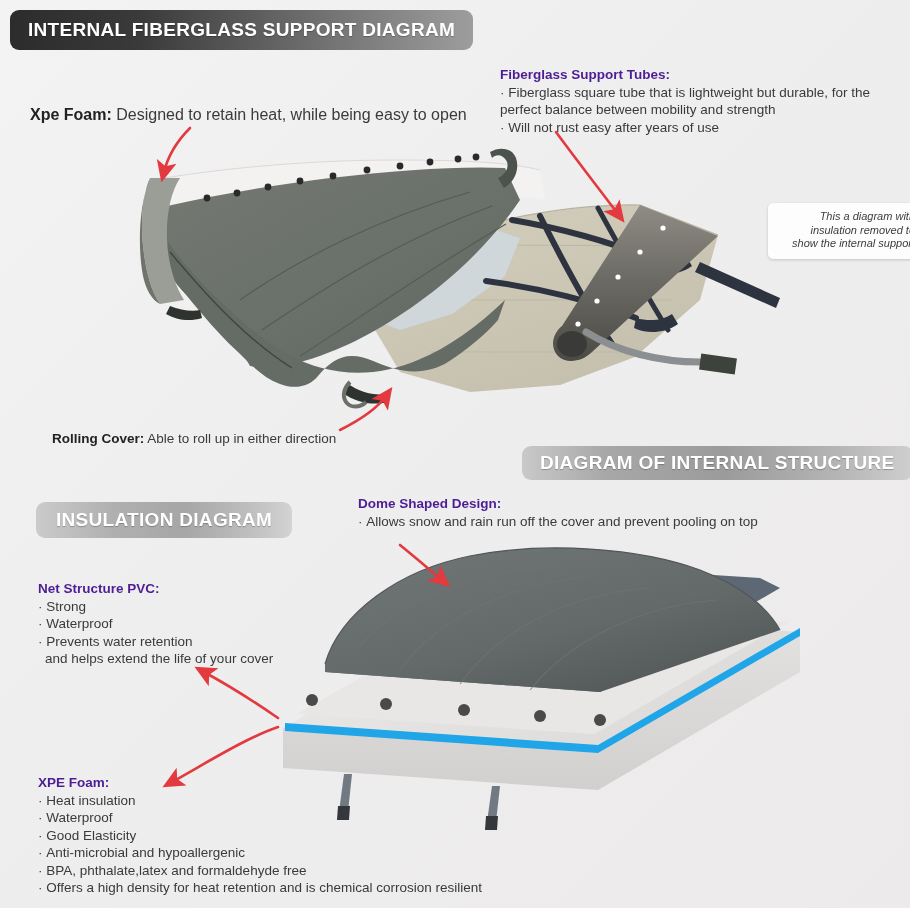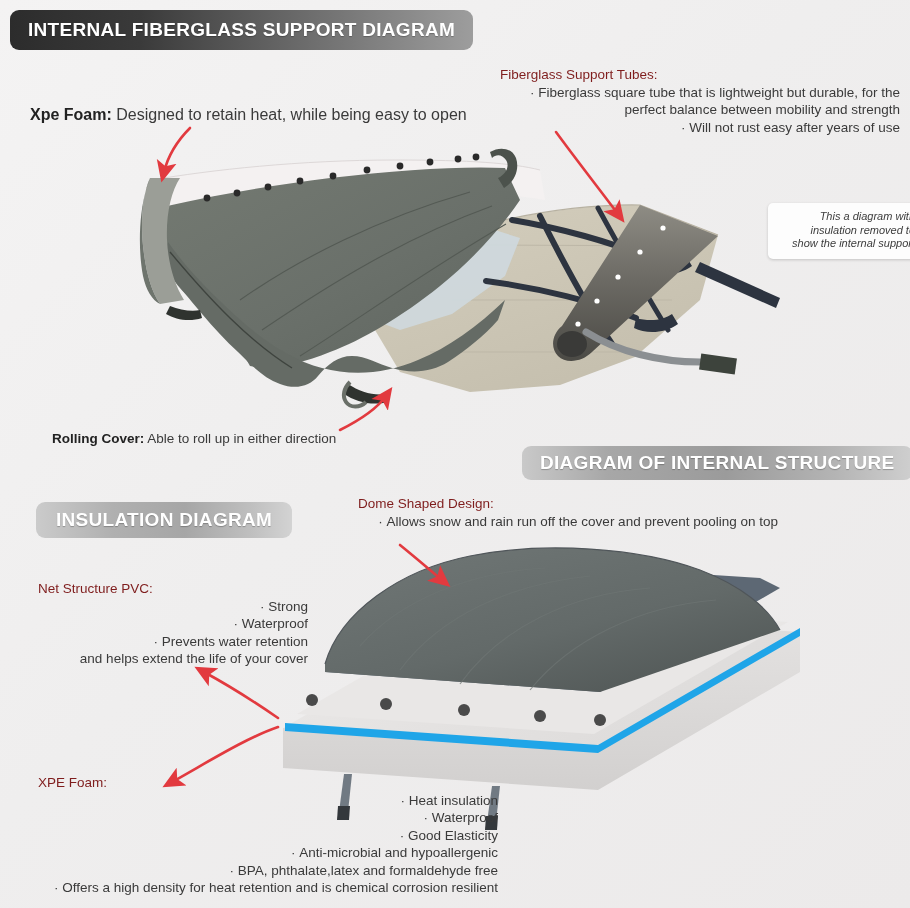--- a/index.html
+++ b/index.html
@@ -30,22 +30,22 @@
     background:linear-gradient(90deg,#c9c9c9 0%,#a7a7a7 22%,#9b9b9b 52%,#b4b4b4 80%,#cfcfcf 100%);
   }
   #banner-insulation{
     left:12px;top:502px;height:36px;padding:0 20px;font-size:19px;
     background:linear-gradient(90deg,#cbcbcb 0%,#b0b0b0 30%,#a6a6a6 58%,#bfbfbf 84%,#d3d3d3 100%);
     margin-left:24px;
   }
 
   
   .tblock{position:absolute;font-size:13.5px;line-height:17.5px;color:#3a3a3a;}
-  .tblock .hd{font-weight:normal;color:#7f1d1d;}
-  .tblock .li{white-space:nowrap;text-align:right;}
+  .tblock .hd{font-weight:bold;color:#4c1d95;}
+  .tblock .li{white-space:nowrap;}
   .tblock .li.wrap{white-space:normal;}
   .inline-hd{font-weight:bold;color:#222222;}
 
   #txt-xpe-foam-top{left:30px;top:106px;font-size:16px;}
   #txt-fiberglass{left:500px;top:66px;width:400px;}
   #txt-rolling{left:52px;top:430px;}
   #txt-dome{left:358px;top:495px;width:420px;}
   #txt-net-pvc{left:38px;top:560px;width:270px;margin-top:20px;}
   #txt-xpe-foam-bottom{left:38px;top:774px;width:460px;}
 

